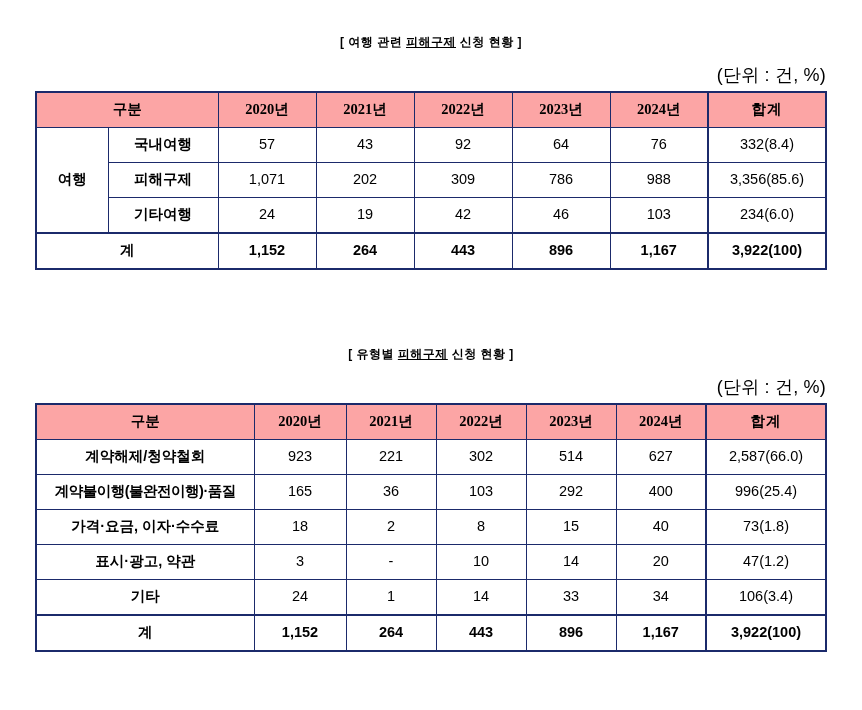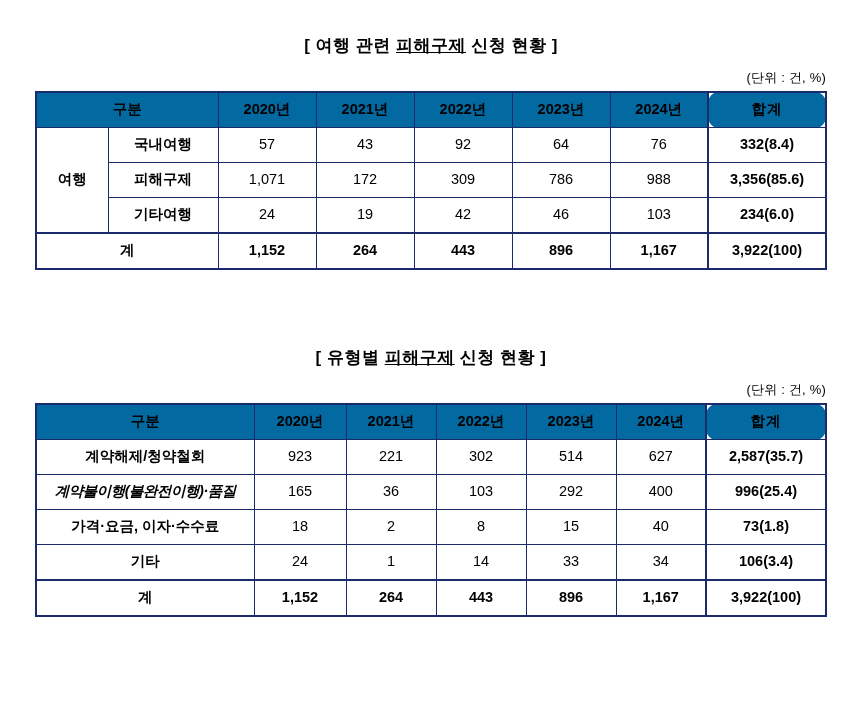--- a/index.html
+++ b/index.html
@@ -25,32 +25,32 @@
   .section {
     position: absolute;
     left: 0;
     width: 862px;
   }
   .section-1 { top: 34px; }
   .section-2 { top: 346px; }
 
   .title {
     text-align: center;
-    font-size: 17px;
+    font-size: 12px;
     font-weight: bold;
     letter-spacing: 0.5px;
     margin-bottom: 12px;
   }
   .title .ul {
     text-decoration: underline;
   }
 
   .unit {
     text-align: right;
-    font-size: 13px;
+    font-size: 18px;
     padding-right: 36px;
     margin-bottom: 4px;
     letter-spacing: 0.2px;
   }
 
   table {
     border-collapse: collapse;
     table-layout: fixed;
     margin: 0 auto;
     background: #ffffff;
@@ -66,34 +66,35 @@
   table.grid th, table.grid td {
     border: 1px solid #1b2a6b;
     padding: 0;
     height: 34px;
     font-size: 14.5px;
     text-align: center;
     vertical-align: middle;
     line-height: 1.1;
   }
   thead th {
-    background: #0369a1;
+    background: #fca5a5;
     font-weight: bold;
     font-size: 15px;
     height: 30px;
+    font-family: Liberation Serif, serif;
   }
   .hdr-sum {
     letter-spacing: 1px;
   }
   td.num {
     font-size: 15px;
     font-family: "Liberation Sans", sans-serif;
   }
   td.total-col {
-    font-weight: bold;
+    font-weight: normal;
     font-size: 15px;
   }
   td.rowlabel {
     font-weight: bold;
     font-size: 14.5px;
     margin-top: 33px;
   }
   td.grouplabel {
     font-weight: bold;
     font-size: 15px;
@@ -104,25 +105,23 @@
   }
   tr.sum-row {
     border-top: 2px solid #1b2a6b;
   }
   tr.sum-row td {
     border-top: 2px solid #1b2a6b;
   }
   
   .sep-left {
     border-left: 2.5px solid #1b2a6b !important;
-    border-radius: 11px;
   }
   .small-label {
     font-size: 13.5px;
-    font-style: italic;
   }
   .tighter {
     letter-spacing: -0.5px;
   }
 </style>
 </head>
 <body>
 
 <div class="page">
 
@@ -161,21 +160,21 @@
           <td class="num">57</td>
           <td class="num">43</td>
           <td class="num">92</td>
           <td class="num">64</td>
           <td class="num">76</td>
           <td class="total-col sep-left">332(8.4)</td>
         </tr>
         <tr>
           <td class="rowlabel">피해구제</td>
           <td class="num">1,071</td>
-          <td class="num">172</td>
+          <td class="num">202</td>
           <td class="num">309</td>
           <td class="num">786</td>
           <td class="num">988</td>
           <td class="total-col sep-left">3,356(85.6)</td>
         </tr>
         <tr>
           <td class="rowlabel">기타여행</td>
           <td class="num">24</td>
           <td class="num">19</td>
           <td class="num">42</td>
@@ -224,39 +223,48 @@
         </tr>
       </thead>
       <tbody>
         <tr>
           <td class="rowlabel">계약해제/청약철회</td>
           <td class="num">923</td>
           <td class="num">221</td>
           <td class="num">302</td>
           <td class="num">514</td>
           <td class="num">627</td>
-          <td class="total-col sep-left">2,587(35.7)</td>
+          <td class="total-col sep-left">2,587(66.0)</td>
         </tr>
         <tr>
           <td class="rowlabel tighter small-label">계약불이행(불완전이행)·품질</td>
           <td class="num">165</td>
           <td class="num">36</td>
           <td class="num">103</td>
           <td class="num">292</td>
           <td class="num">400</td>
           <td class="total-col sep-left">996(25.4)</td>
         </tr>
         <tr>
           <td class="rowlabel">가격·요금,  이자·수수료</td>
           <td class="num">18</td>
           <td class="num">2</td>
           <td class="num">8</td>
           <td class="num">15</td>
           <td class="num">40</td>
           <td class="total-col sep-left">73(1.8)</td>
+        </tr>
+        <tr>
+          <td class="rowlabel">표시·광고,  약관</td>
+          <td class="num">3</td>
+          <td class="num">-</td>
+          <td class="num">10</td>
+          <td class="num">14</td>
+          <td class="num">20</td>
+          <td class="total-col sep-left">47(1.2)</td>
         </tr>
         <tr>
           <td class="rowlabel">기타</td>
           <td class="num">24</td>
           <td class="num">1</td>
           <td class="num">14</td>
           <td class="num">33</td>
           <td class="num">34</td>
           <td class="total-col sep-left">106(3.4)</td>
         </tr>

